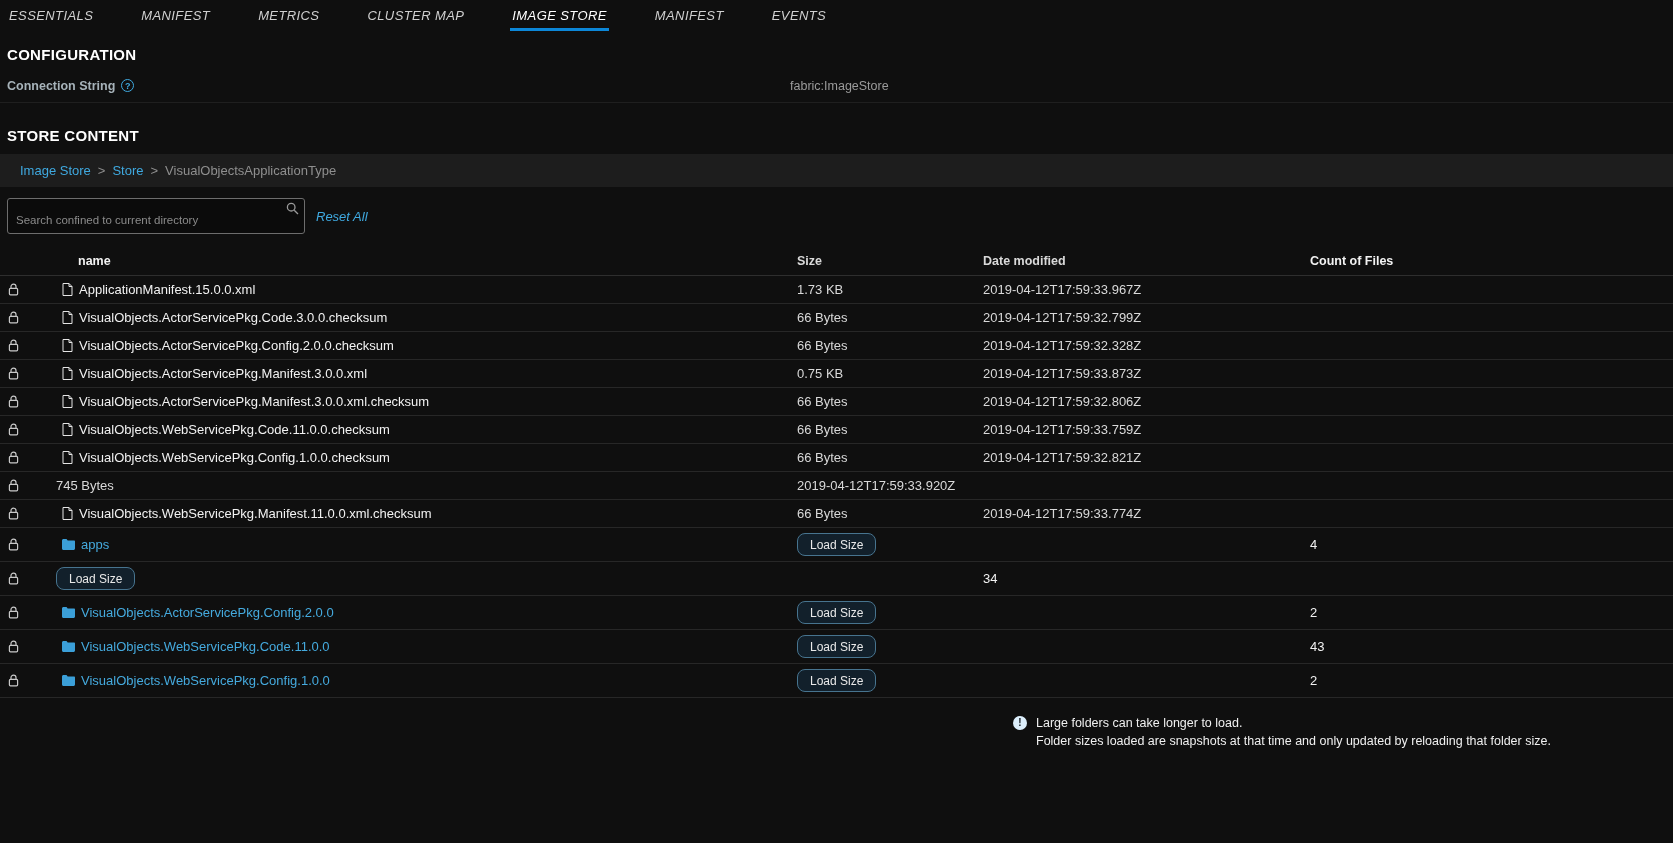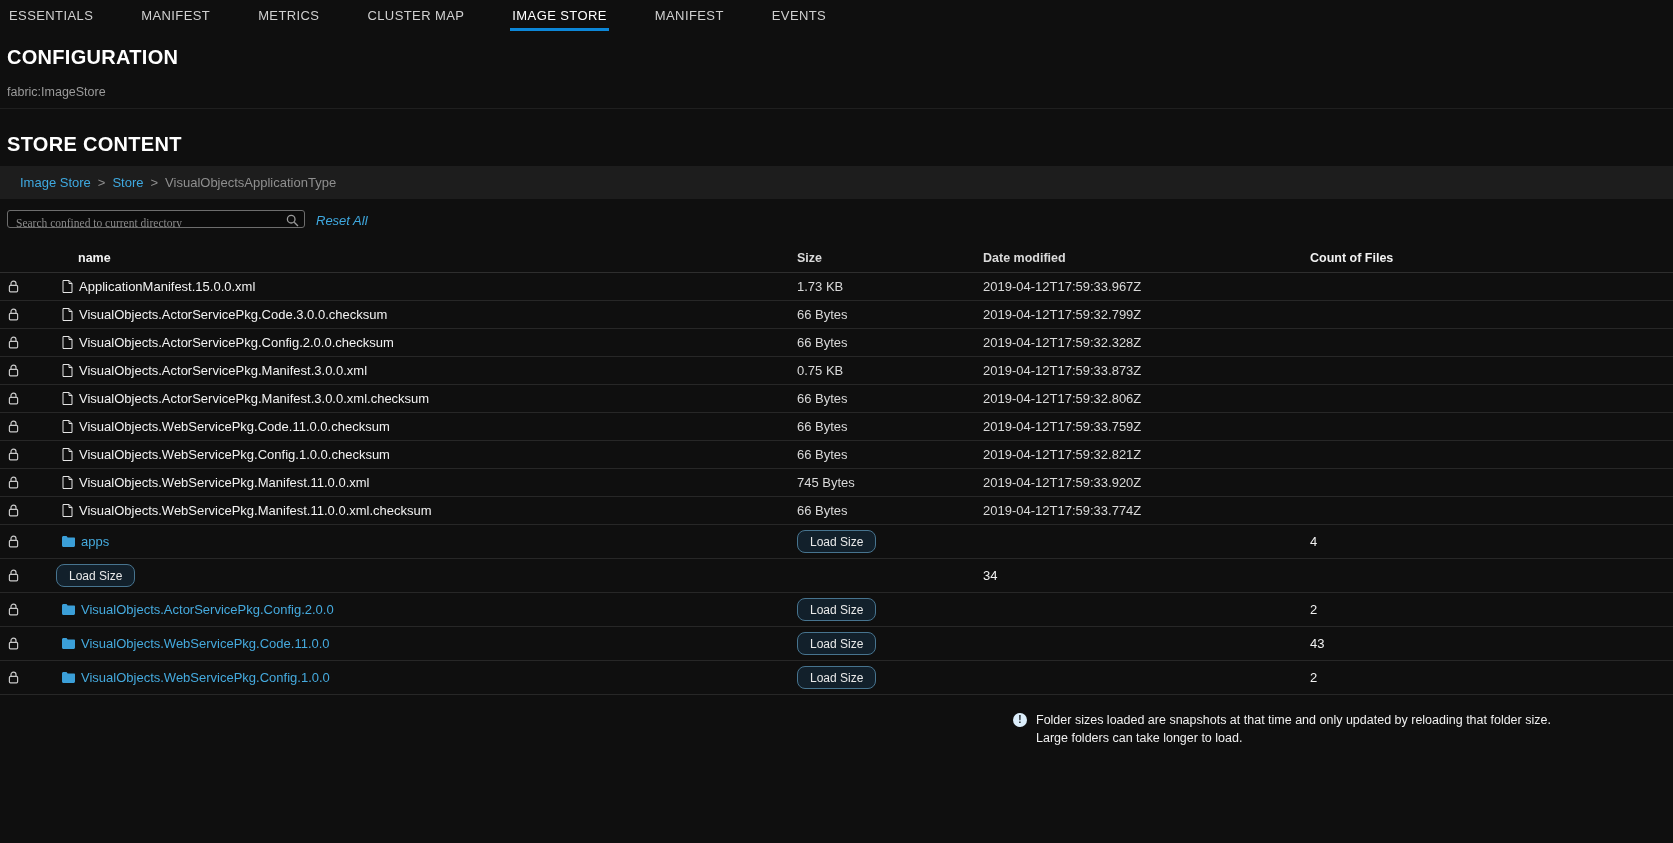--- a/index.html
+++ b/index.html
@@ -5,29 +5,29 @@
   * { box-sizing: border-box; margin: 0; padding: 0; }
   html, body { background: #0f0f0f; }
   body {
     width: 1673px; height: 843px; overflow: hidden;
     font-family: "Liberation Sans", sans-serif;
     color: #e6e6e6;
   }
   a { text-decoration: none; }
 
   
-  .tabs { display: flex; gap: 44px; padding-left: 7px; height: 30px; align-items: flex-start; }
+  .tabs { display: flex; gap: 44px; padding-left: 7px; height: 30px; align-items: flex-start; font-style: italic; }
   .tab {
     font-size: 13px; letter-spacing: .4px; color: #d0d0d0;
     padding: 8px 2px 5px; border-bottom: 3px solid transparent; cursor: pointer; white-space: nowrap;
   }
   .tab.active { color: #ffffff; border-bottom-color: #0c87d8; }
 
   
-  .section-title { font-size: 20px; font-weight: bold; color: #ffffff; letter-spacing: .3px; margin-left: 7px; }
+  .section-title { font-size: 15px; font-weight: bold; color: #ffffff; letter-spacing: .3px; margin-left: 7px; }
 
   
   .config { margin-top: 16px; }
   .config-row {
     display: grid; grid-template-columns: 783px 1fr; align-items: center;
     height: 34px; margin-top: 6px; padding-left: 7px;
     border-bottom: 1px solid #1f1f1f;
   }
   .config-label { font-size: 12.5px; font-weight: bold; color: #a7b3ba; display: flex; align-items: center; }
   .help-icon {
@@ -43,22 +43,22 @@
     height: 33px; background: #1d1d1d; display: flex; align-items: center;
     padding: 0 12px 0 20px; font-size: 13px; margin-top: 10px; white-space: nowrap;
   }
   .crumb-link { color: #3fa9e0; cursor: pointer; }
   .crumb-current { color: #8f8f8f; }
   .crumb-sep { color: #8f8f8f; margin: 0 7px; }
 
   .toolbar { display: flex; align-items: center; gap: 11px; padding: 11px 0 6px 7px; }
   .search-box { position: relative; width: 298px; }
   .search-box input {
-    width: 100%; height: 18px; background: #0b0b0b; border: 1px solid #6d6d6d; border-radius: 3px;
-    color: #dddddd; font-size: 11.5px; padding: 8px 26px 0 8px; font-family: Liberation Serif, serif; outline: none;
+    width: 100%; height: 36px; background: #0b0b0b; border: 1px solid #6d6d6d; border-radius: 3px;
+    color: #dddddd; font-size: 11.5px; padding: 8px 26px 0 8px; font-family: Liberation Sans, sans-serif; outline: none;
   }
   .search-box input::placeholder { color: #8b8b8b; }
   .search-icon { position: absolute; right: 6px; top: 4px; line-height: 0; }
   .reset-all { color: #3fa9e0; font-size: 13px; cursor: pointer; font-style: italic; }
 
   
   .table { margin-top: 6px; }
   .row {
     display: grid; grid-template-columns: 56px 741px 186px 327px 1fr;
     align-items: center; border-bottom: 1px solid #272727;
@@ -96,20 +96,24 @@
     <div class="tab">METRICS</div>
     <div class="tab">CLUSTER MAP</div>
     <div class="tab active">IMAGE STORE</div>
     <div class="tab">MANIFEST</div>
     <div class="tab">EVENTS</div>
   </nav>
 
 <section class="config">
   <h2 class="section-title">CONFIGURATION</h2>
   <div class="config-row">
+    <div class="config-label">
+      <span>Connection String</span>
+      <span class="help-icon">?</span>
+    </div>
     <div class="config-value">fabric:ImageStore</div>
   </div>
 </section>
 
 <section class="store">
   <h2 class="section-title">STORE CONTENT</h2>
 
   <div class="breadcrumb">
       <a class="crumb-link">Image Store</a>
       <span class="crumb-sep">&gt;</span>
@@ -250,27 +254,20 @@
           </div>
           <div class="c-size">66 Bytes</div>
           <div class="c-date">2019-04-12T17:59:32.821Z</div>
           <div class="c-count"></div>
         </div>
         <div class="row file-row">
           <div class="c-lock"><span><svg width="11" height="13" viewBox="0 0 11 13">
                 <path d="M3 5.4V3.6a2.5 2.5 0 0 1 5 0v1.8" fill="none" stroke="#c9c9c9" stroke-width="1.2"></path>
                 <rect x="1.4" y="5.4" width="8.2" height="6.4" rx="1" fill="none" stroke="#c9c9c9" stroke-width="1.2"></rect>
               </svg></span></div>
-          <div class="c-name">
-            <span class="icon"><svg width="11" height="13" viewBox="0 0 11 13">
-                <path d="M1 .5h6l3 3v9H1z" fill="none" stroke="#e6e6e6"></path>
-                <path d="M7 .5v3h3" fill="none" stroke="#e6e6e6"></path>
-              </svg></span>
-            <span>VisualObjects.WebServicePkg.Manifest.11.0.0.xml</span>
-          </div>
           <div class="c-size">745 Bytes</div>
           <div class="c-date">2019-04-12T17:59:33.920Z</div>
           <div class="c-count"></div>
         </div>
         <div class="row file-row">
           <div class="c-lock"><span><svg width="11" height="13" viewBox="0 0 11 13">
                 <path d="M3 5.4V3.6a2.5 2.5 0 0 1 5 0v1.8" fill="none" stroke="#c9c9c9" stroke-width="1.2"></path>
                 <rect x="1.4" y="5.4" width="8.2" height="6.4" rx="1" fill="none" stroke="#c9c9c9" stroke-width="1.2"></rect>
               </svg></span></div>
           <div class="c-name">
@@ -352,17 +349,17 @@
           <div class="c-size"><button class="load-size">Load Size</button></div>
           <div class="c-date"></div>
           <div class="c-count">2</div>
         </div>
       </div>
   </div>
 
   <div class="footnote">
     <span class="info-icon">!</span>
     <div class="footnote-text">
+      <div>Large folders can take longer to load.</div>
       <div>Folder sizes loaded are snapshots at that time and only updated by reloading that folder size.</div>
-      <div>Large folders can take longer to load.</div>
     </div>
   </div>
 </section>
 
 </body></html>

